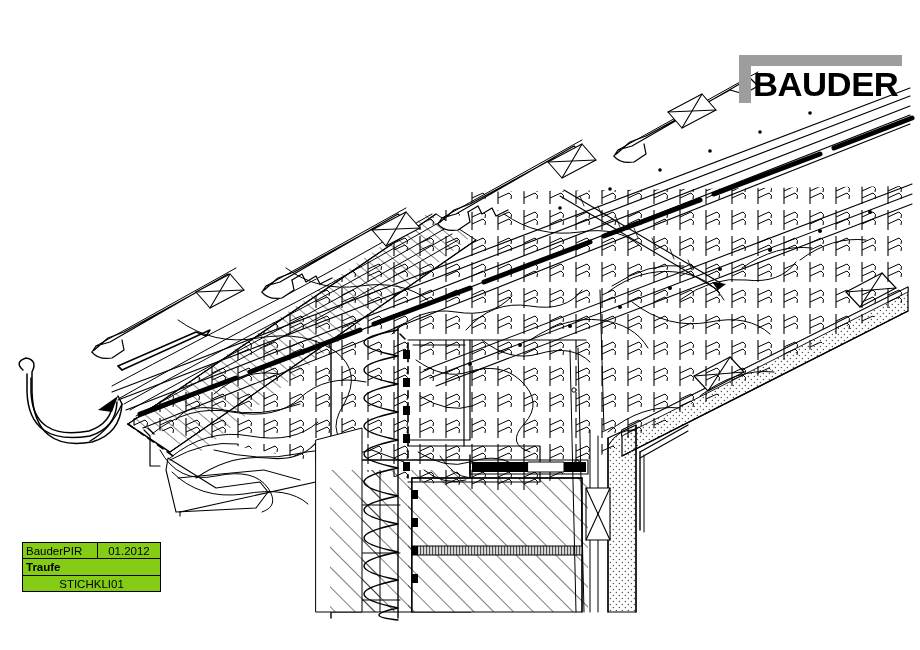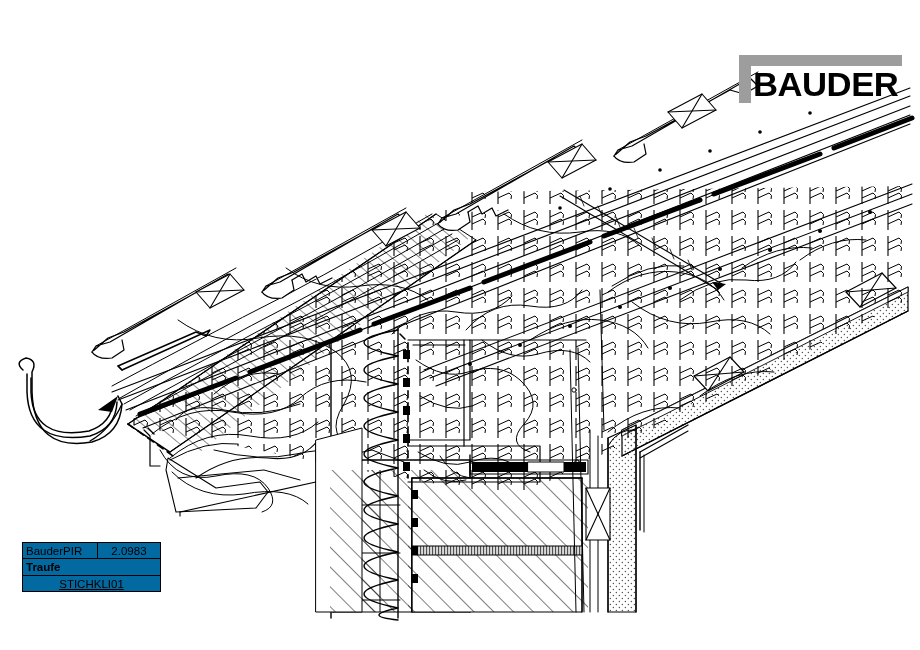--- a/index.html
+++ b/index.html
@@ -39,27 +39,27 @@
     transform:scaleX(1.02);
     transform-origin:left center;
     white-space:nowrap;
   }
 
   
   #title-block{
     position:absolute;left:22px;top:542px;width:139px;height:50px;
     border:1.6px solid #000;
     box-sizing:border-box;
-    background:#0369a1;
+    background:#84cc16;
   }
   #title-block .tb-row{
     display:flex;height:16.3px;box-sizing:border-box;
     border-bottom:1.6px solid #000;
   }
-  #title-block .tb-row.last{border-bottom:none;height:17.4px;text-decoration:underline;}
+  #title-block .tb-row.last{border-bottom:none;height:17.4px;}
   #title-block .tb-cell{
     font-family:"Liberation Sans", sans-serif;
     font-size:11.5px;line-height:14px;
     color:#000;
     padding:0 3px;
     display:flex;align-items:center;
     box-sizing:border-box;
     white-space:nowrap;
     overflow:hidden;
   }
@@ -476,21 +476,21 @@
     <div id="brand-bracket">
       <div class="bar-top"></div>
       <div class="bar-left"></div>
     </div>
     <div id="brand-wordmark">BAUDER</div>
   </div>
 
   <div id="title-block">
     <div class="tb-row">
       <div class="tb-cell product">BauderPIR</div>
-      <div class="tb-cell date">2.0983</div>
+      <div class="tb-cell date">01.2012</div>
     </div>
     <div class="tb-row">
       <div class="tb-cell wide">Traufe</div>
     </div>
     <div class="tb-row last">
       <div class="tb-cell code">STICHKLI01</div>
     </div>
   </div>
 
 </div>

